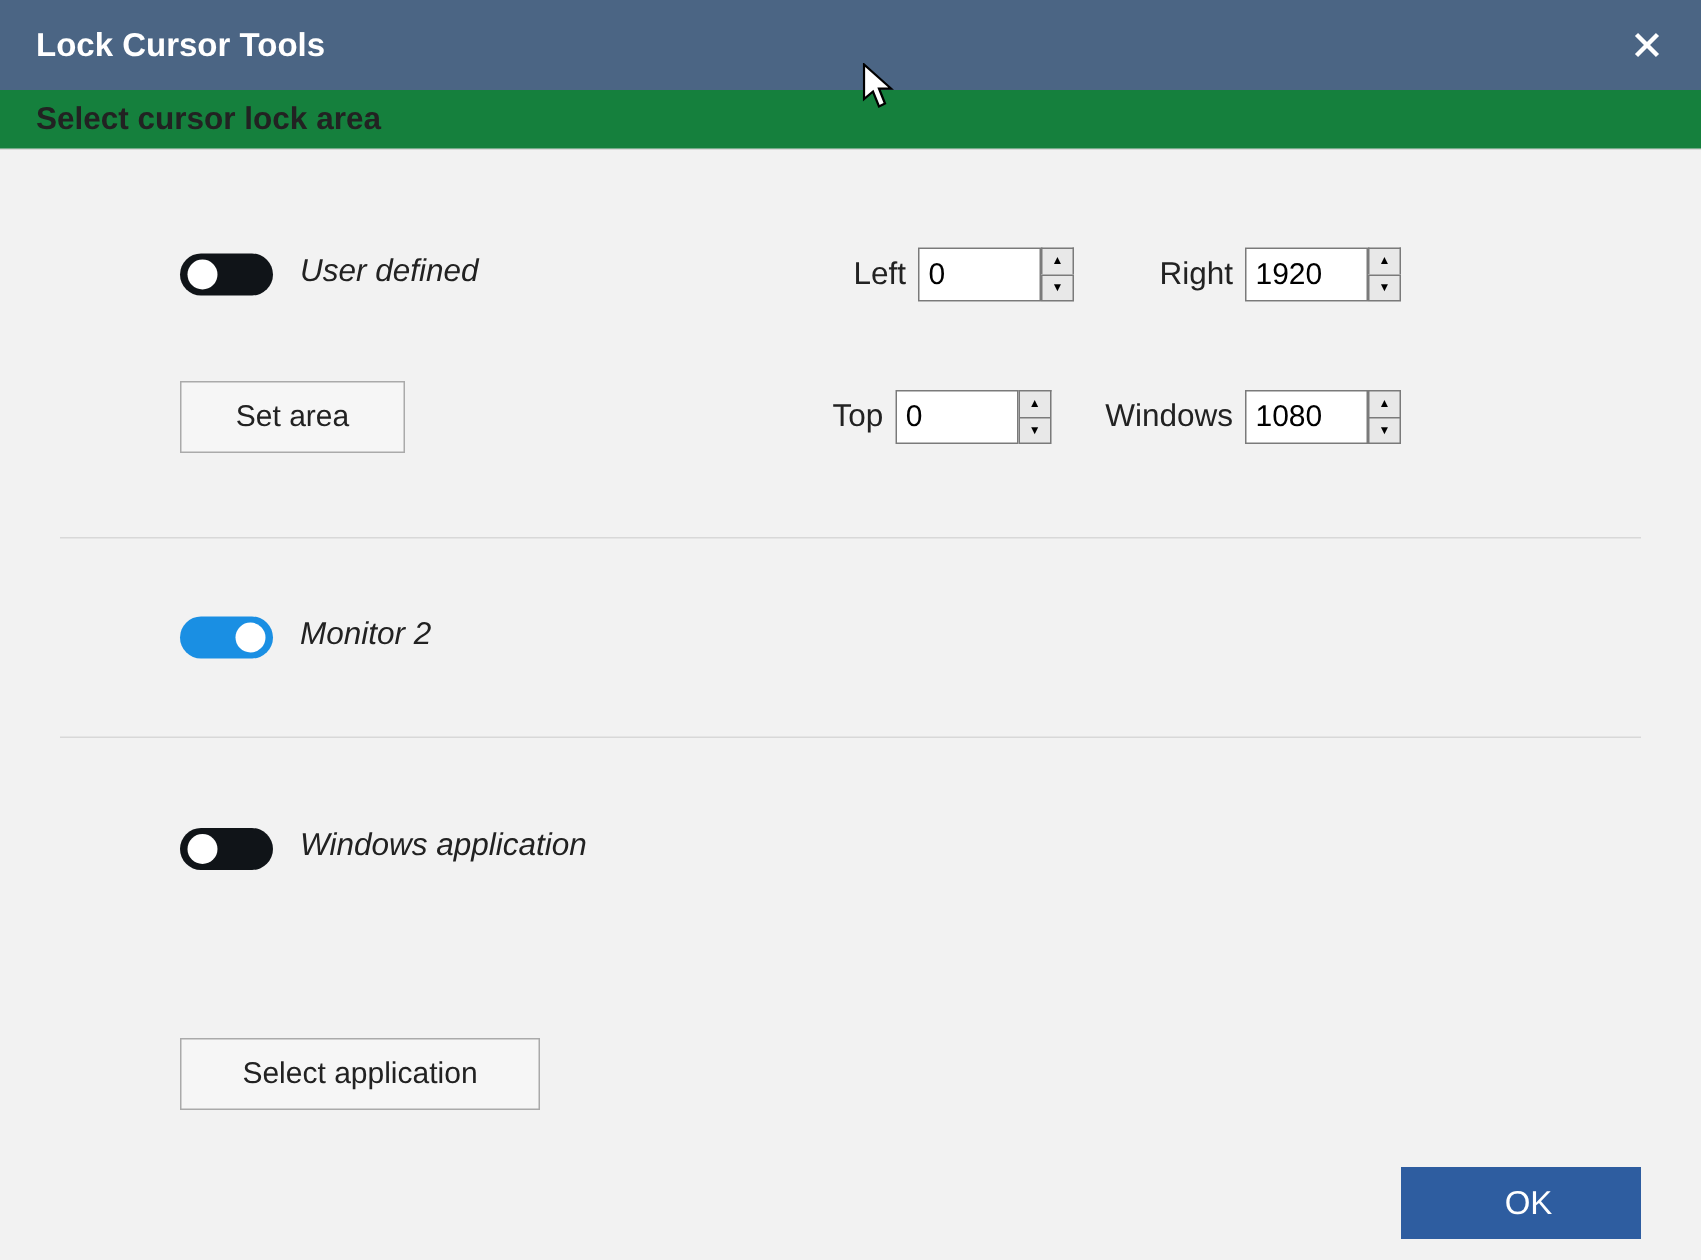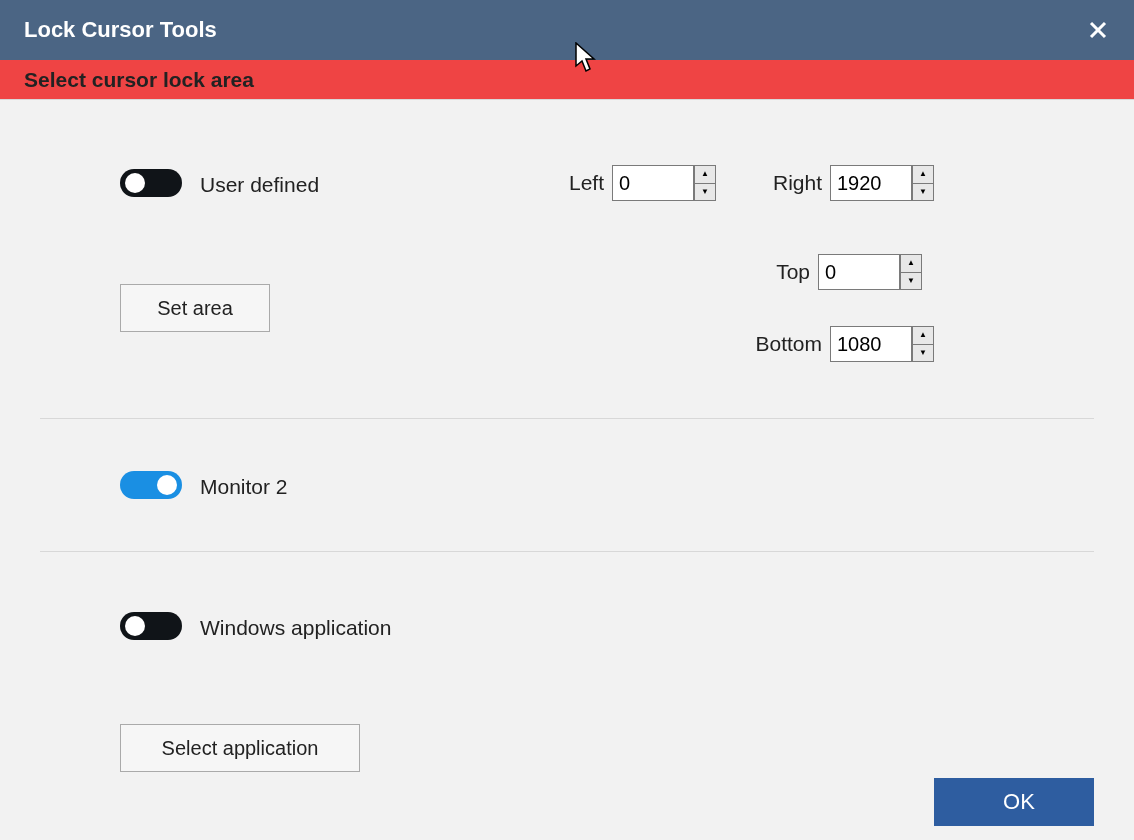--- a/index.html
+++ b/index.html
@@ -26,21 +26,21 @@
     width: 40px;
     height: 40px;
     display: flex;
     align-items: center;
     justify-content: center;
     cursor: pointer;
   }
   .titlebar .close svg { stroke: #fff; stroke-width: 3; }
   .subheader {
     height: 40px;
-    background: #ef4444;
+    background: #15803d;
     border-bottom: 1px solid #d8d8d8;
     display: flex;
     align-items: center;
     padding-left: 24px;
     font-size: 21px;
     font-weight: 600;
     color: #222;
   }
   .content {
     background: #f2f2f2;
@@ -56,23 +56,24 @@
     background: #d8d8d8;
     margin: 0 40px;
   }
   .row1 {
     display: flex;
     align-items: center;
     height: 46px;
   }
   .toggle-wrap {
     display: flex;
-    align-items: flex-end;
+    align-items: flex-start;
     gap: 18px;
     margin-left: 80px;
+    font-style: italic;
   }
   .toggle {
     width: 62px;
     height: 28px;
     border-radius: 14px;
     position: relative;
     cursor: pointer;
   }
   .toggle .knob {
     position: absolute;
@@ -168,21 +169,21 @@
     width: 240px;
     height: 48px;
     margin-left: 80px;
   }
   .section-monitor {
     padding: 52px 40px 52px 40px;
   }
   .section-app {
     padding: 60px 40px 0 40px;
   }
-  .section-app .toggle-wrap { margin-bottom: 84px; }
+  .section-app .toggle-wrap { margin-bottom: 112px; }
   .ok-btn {
     position: absolute;
     right: 40px;
     bottom: 24px;
     width: 160px;
     height: 48px;
     background: #2e5da0;
     color: #fff;
     border: none;
     font-size: 22px;
@@ -247,33 +248,33 @@
             </div>
           </div>
         </div>
       </div>
     </div>
 
     <div class="row2">
       <button class="btn btn-setarea">
         <span>Set area</span>
       </button>
-      <div class="spinners" style="margin-left:auto;flex-direction:column;">
+      <div class="spinners" style="margin-left:auto;">
         <div class="spin-group">
           <span class="spin-label">Top</span>
           <div class="spinbox">
             <input type="text" value="0" style="">
             <div class="spin-btns">
               <div class="spin-btn">▲</div>
               <div class="spin-btn">▼</div>
             </div>
           </div>
         </div>
         <div class="spin-group">
-          <span class="spin-label wide">Bottom</span>
+          <span class="spin-label wide">Windows</span>
           <div class="spinbox">
             <input type="text" value="1080" style="">
             <div class="spin-btns">
               <div class="spin-btn">▲</div>
               <div class="spin-btn">▼</div>
             </div>
           </div>
         </div>
       </div>
     </div>

